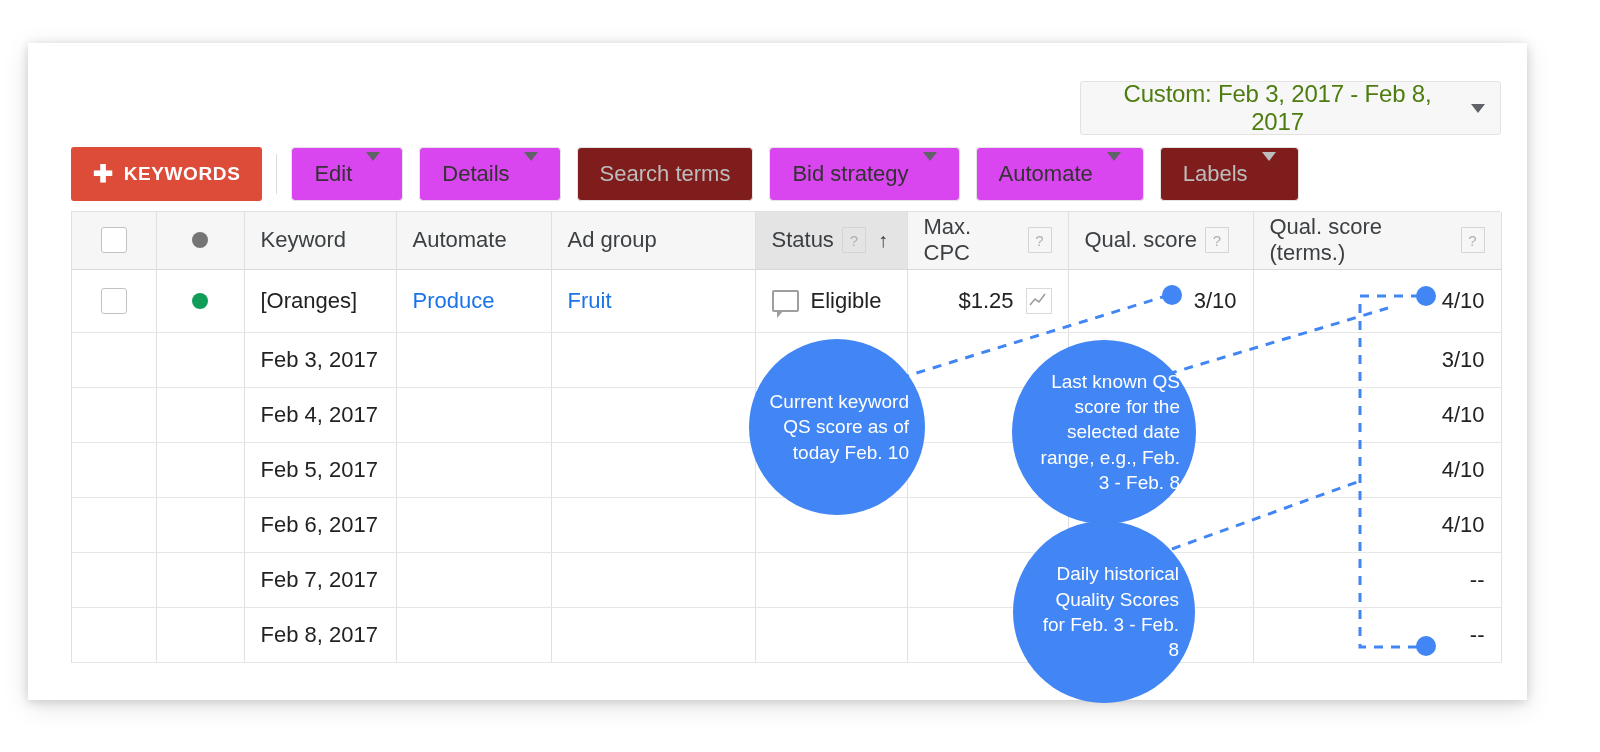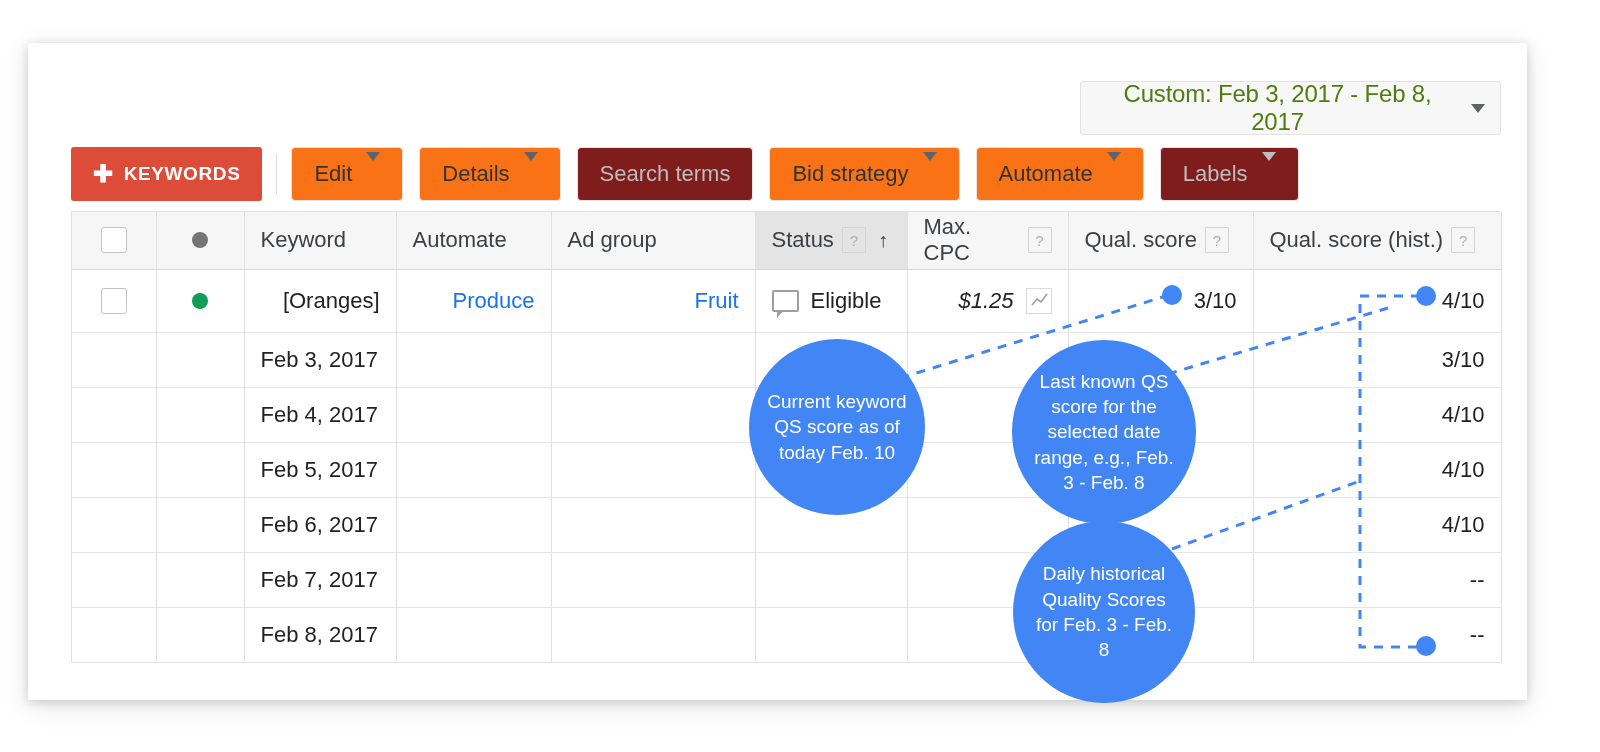--- a/index.html
+++ b/index.html
@@ -96,21 +96,21 @@
   }
   .tb-sep {
     width: 1px;
     height: 40px;
     background: #dcdcdc;
     margin: 0 14px;
   }
   .btn {
     height: 54px;
     min-width: 96px;
-    background: #f97316;
+    background: #d946ef;
     border: 1px solid #e4e4e4;
     border-radius: 4px;
     box-sizing: border-box;
     display: flex;
     align-items: center;
     justify-content: center;
     padding: 0 22px;
     margin-right: 16px;
     font-size: 22px;
     color: #333333;
@@ -146,21 +146,21 @@
   }
   thead th {
     background: #f6f6f6;
     height: 57px;
     font-weight: normal;
     color: #3c4043;
     text-align: left;
     border-bottom: 1px solid #d8d8d8;
   }
   thead th.sorted { background: #e4e4e4; margin-left: 31px; }
-  tbody tr.keyword-row td { height: 63px; text-align: right; }
+  tbody tr.keyword-row td { height: 63px; }
   tbody tr.date-row td { height: 55px; margin-left: 14px; }
   .th-inner { display: flex; align-items: center; }
 
   .help {
     display: inline-flex;
     align-items: center;
     justify-content: center;
     width: 22px;
     height: 24px;
     border: 1px solid #d4d4d4;
@@ -212,21 +212,21 @@
   .bubble-icon:after {
     content: "";
     position: absolute;
     left: 3px; bottom: -8px;
     width: 0; height: 0;
     border-left: 0 solid transparent;
     border-right: 7px solid transparent;
     border-top: 8px solid #9e9e9e;
   }
   .cpc-cell {
-    display: flex; align-items: center; justify-content: flex-end; font-style: italic;
+    display: flex; align-items: center; justify-content: flex-end;
   }
   .chart-icon {
     width: 24px; height: 24px;
     border: 1px solid #dadada;
     margin-left: 12px;
     position: relative;
     flex: none;
     background: #ffffff;
   }
 
@@ -238,21 +238,21 @@
     pointer-events: none;
   }
   .callout {
     position: absolute;
     border-radius: 50%;
     background: #4285f4;
     color: #ffffff;
     display: flex;
     align-items: center;
     justify-content: center;
-    text-align: center;
+    text-align: right;
     font-size: 19px;
     line-height: 1.33;
     padding: 0 16px;
     box-sizing: border-box;
   }
   #callout-current { left: 749px; top: 339px; width: 176px; height: 176px; }
   #callout-lastknown { left: 1012px; top: 340px; width: 184px; height: 184px; }
   #callout-daily { left: 1013px; top: 521px; width: 182px; height: 182px; }
 </style>
 </head>
@@ -356,21 +356,21 @@
               </div>
             </th>
             <th>
               <div class="th-inner">
                 <span>Qual. score</span>
                 <span class="help">?</span>
               </div>
             </th>
             <th>
               <div class="th-inner">
-                <span>Qual. score (hist.)</span>
+                <span>Qual. score (terms.)</span>
                 <span class="help">?</span>
               </div>
             </th>
           </tr>
         </thead>
         <tbody>
           <tr class="keyword-row">
             <td class="center-cell">
               <div class="cb"></div>
             </td>

